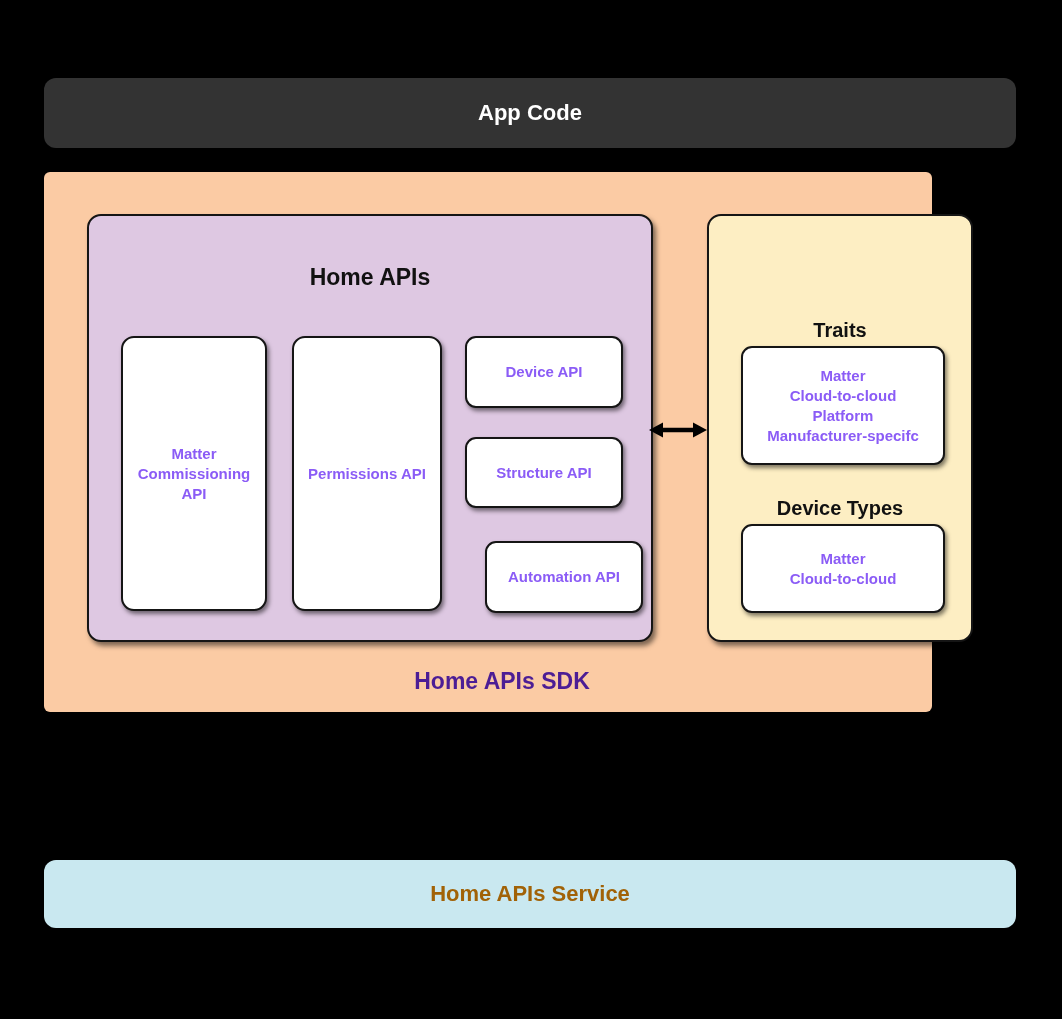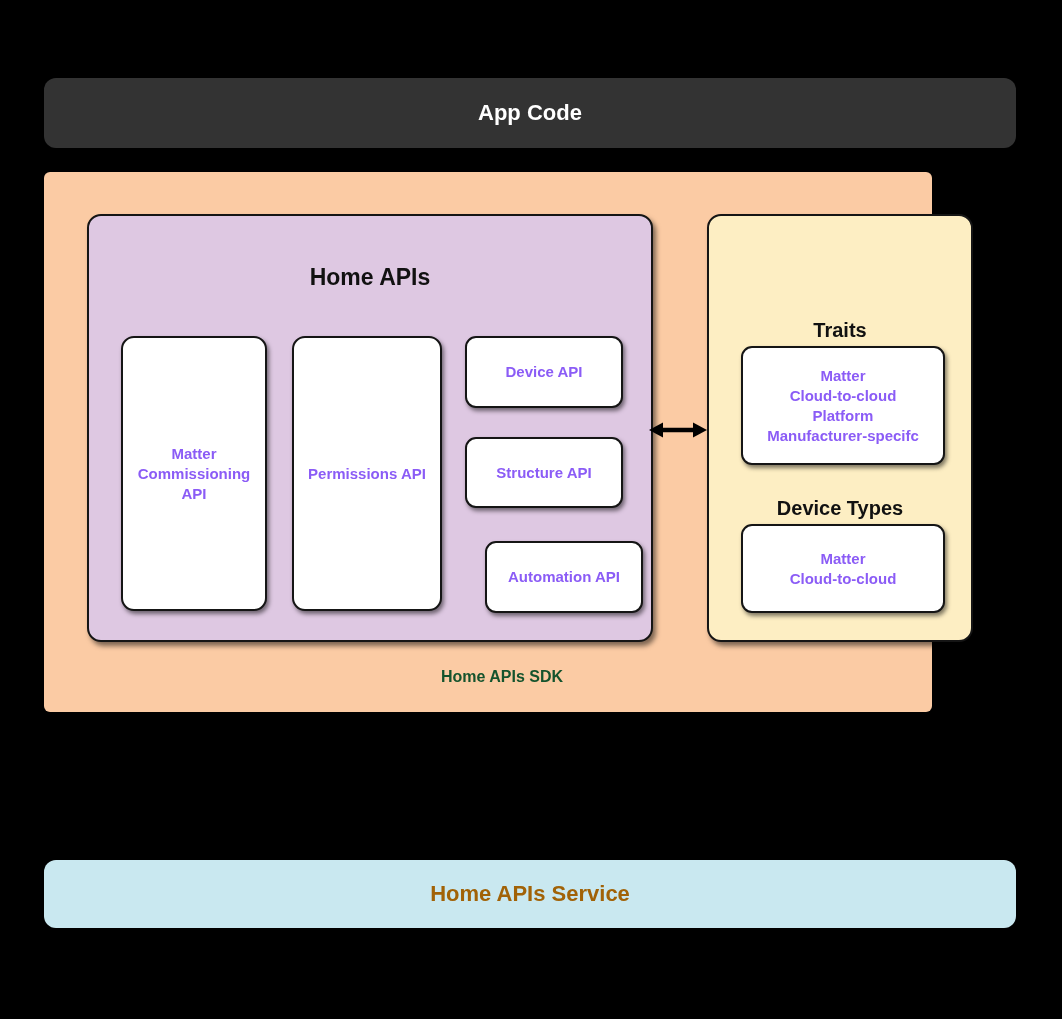--- a/index.html
+++ b/index.html
@@ -75,21 +75,21 @@
   .pos-device{left:376px;top:120px;width:158px;height:72px;}
   .pos-structure{left:376px;top:221px;width:158px;height:71px;}
   .pos-automation{left:376px;top:325px;width:158px;height:72px;margin-left:20px;}
   .traits-heading{top:103px;}
   .pos-traits{left:32px;top:130px;width:204px;height:119px;}
   .device-types-heading{top:281px;}
   .pos-device-types{left:32px;top:308px;width:204px;height:89px;}
   .sdk-label{
     position:absolute;top:496px;left:0;right:0;
     text-align:center;
-    font-weight:700;font-size:16px;color:#14532d;padding-left:28px;
+    font-weight:700;font-size:23px;color:#4c1d95;padding-left:28px;
   }
   .arrow{
     position:absolute;left:605px;top:247px;
   }
 </style>
 </head>
 <body>
 
 <div class="stage">
 

